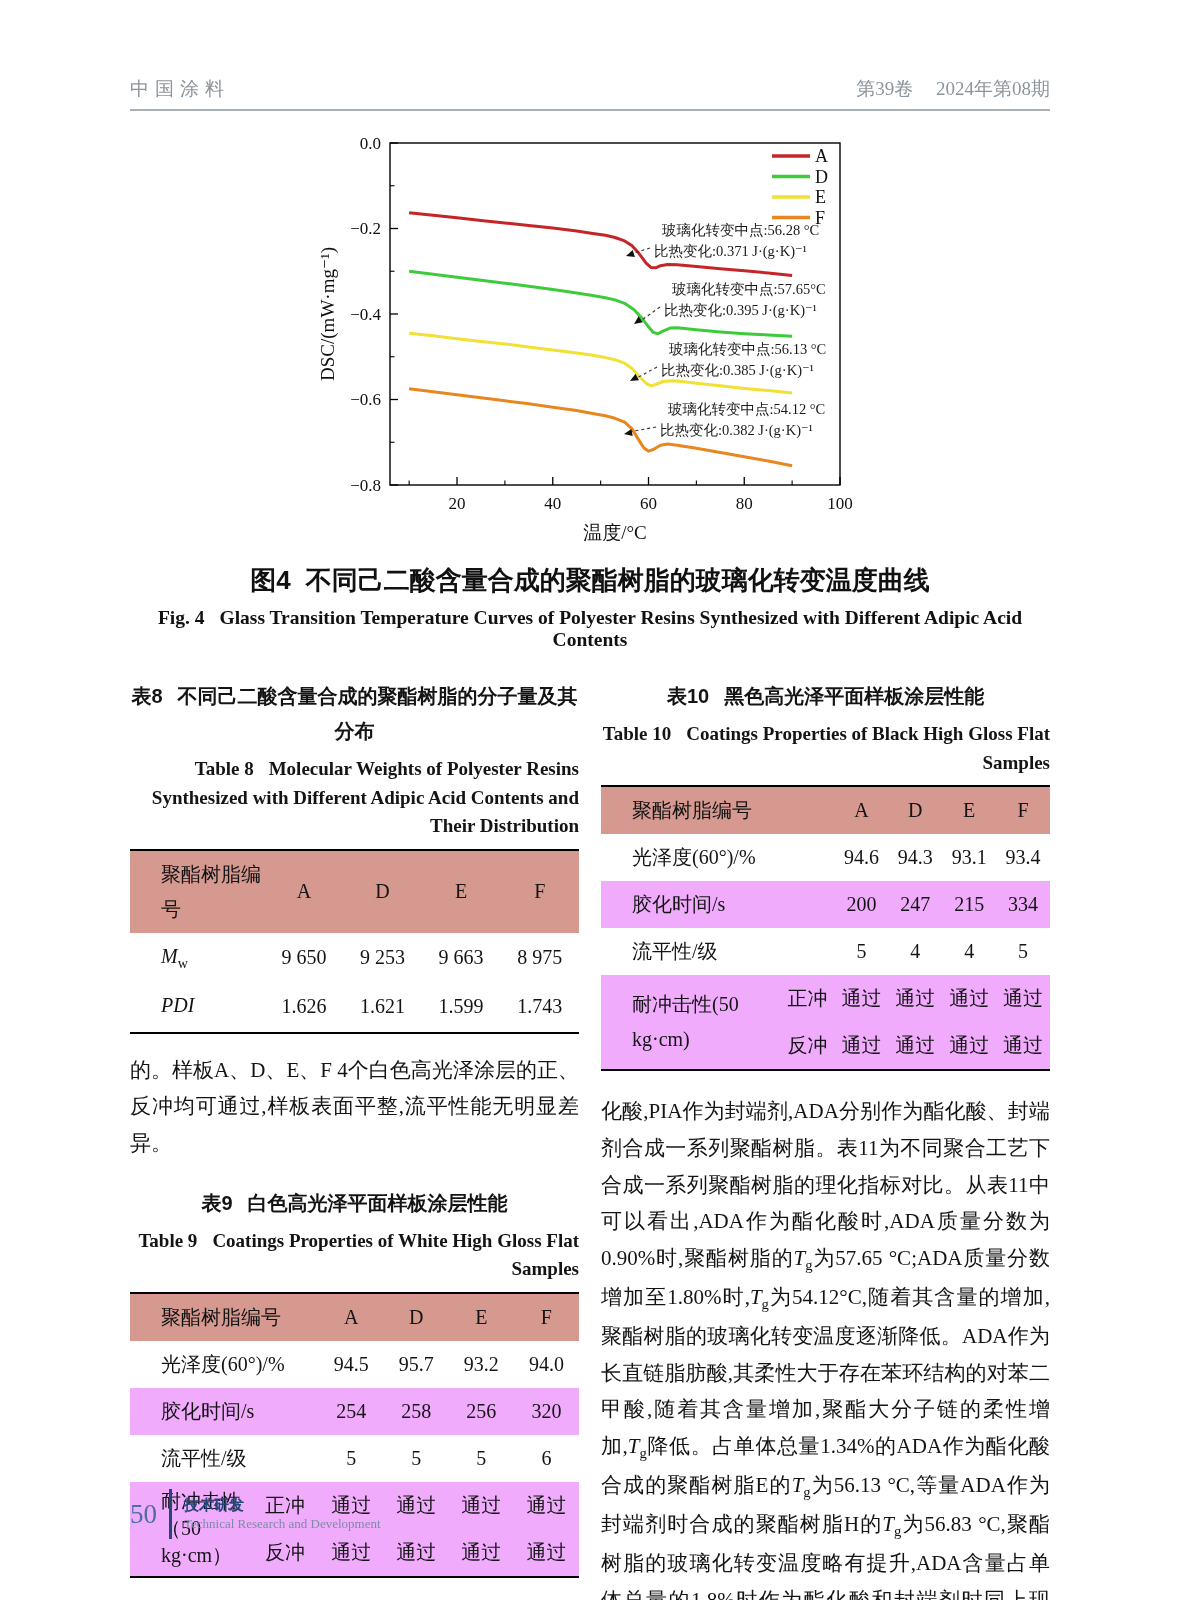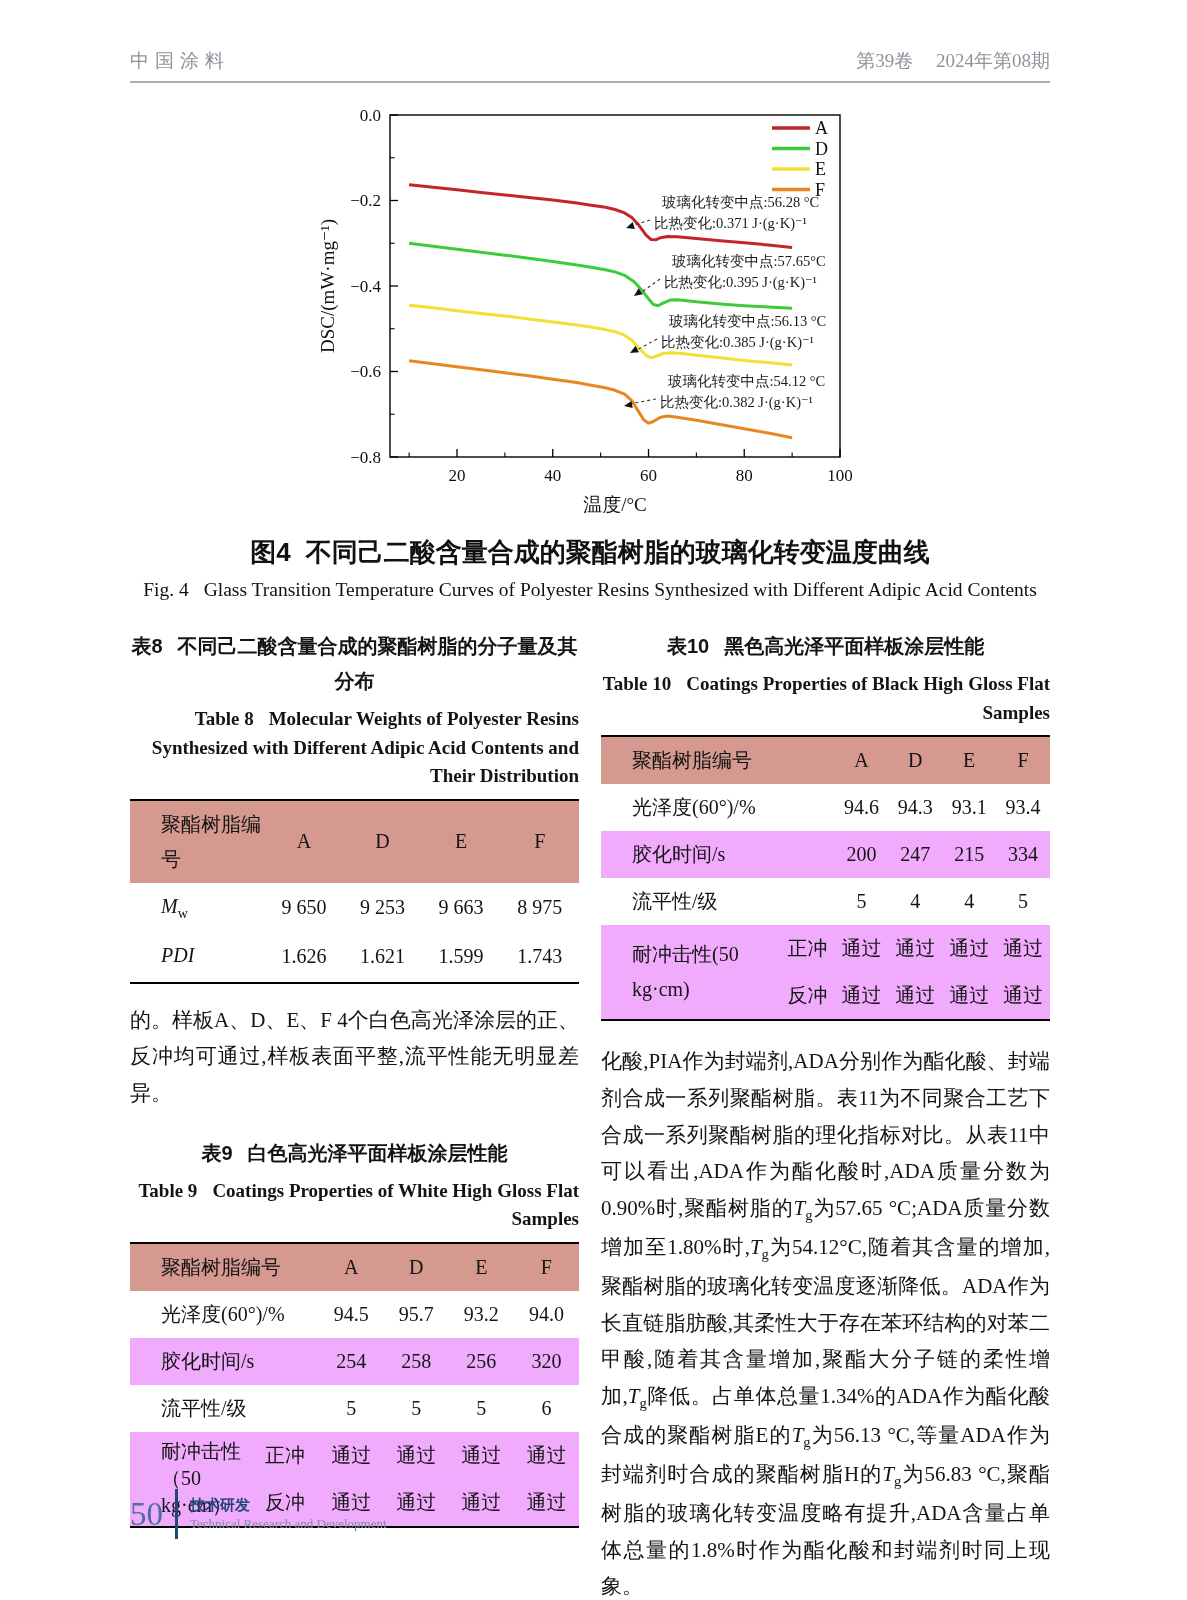--- a/index.html
+++ b/index.html
@@ -3,46 +3,46 @@
 <meta charset="utf-8">
 <style>
   html,body{margin:0;padding:0;}
   body{
     width:1187px;height:1600px;position:relative;background:#ffffff;
     font-family:"Liberation Serif","DejaVu Serif",serif;color:#141414;
     overflow:hidden;
   }
   .page-inner{position:absolute;left:130px;top:0;width:920px;}
   
-  .page-header{display:flex;justify-content:space-between;align-items:baseline;padding-top:48px;color:#8d949b;font-size:19px;}
+  .page-header{display:flex;justify-content:space-between;align-items:baseline;padding-top:76px;color:#8d949b;font-size:19px;}
   .journal{letter-spacing:6px;}
   .vol-issue span{margin-left:18px;}
   .header-rule{border:0;border-top:2px solid #a9b0b6;margin:7px 0 0 0;}
   
   .chart-wrap{width:560px;margin:20px auto 0 auto;}
   .fig-cap-cn{margin-top:14px;text-align:center;font-family:"Liberation Sans","DejaVu Sans",sans-serif;font-weight:700;font-size:26px;color:#111;}
-  .fig-cap-en{margin-top:9px;text-align:center;font-weight:400;font-size:19.5px;color:#111;}
+  .fig-cap-en{margin-top:9px;text-align:center;font-weight:700;font-size:19.5px;color:#111;}
   .cap-gap{margin-left:15px;}
   
   .columns{display:flex;gap:22px;margin-top:24px;}
   .col{width:449px;font-size:21px;line-height:1.75;text-align:justify;}
   .tcap-cn{text-align:center;font-family:"Liberation Sans","DejaVu Sans",sans-serif;font-weight:700;font-size:20px;margin-top:4px;}
   .tcap-en{text-align:right;font-weight:700;font-size:19px;line-height:1.5;margin-top:6px;margin-bottom:8px;}
   table.dtable{width:100%;border-collapse:collapse;border-top:2.5px solid #000;border-bottom:2.5px solid #000;font-size:20px;table-layout:fixed;}
   table.dtable td{padding:6px 2px;text-align:center;height:28px;vertical-align:middle;}
   table.dtable td.lbl{text-align:left;padding-left:31px;}
   .row-dark{background:#d6998f;}
   .row-pink{background:#f0abfc;}
   .impact-lbl div{line-height:1.35;}
   .body-p{margin:16px 0 0 0;}
   .body-p.cont{margin-top:18px;text-indent:0;}
   sub{font-size:70%;}
   
   .page-footer{position:absolute;left:130px;top:1489px;display:flex;align-items:center;}
-  .page-num{font-size:33px;color:#4a6fa1;margin-right:12px;}
+  .page-num{font-size:27px;color:#4a6fa1;margin-right:12px;}
   .footer-bar{width:3px;height:50px;background:#24477b;margin-right:12px;}
   .footer-cn{font-family:"Liberation Sans","DejaVu Sans",sans-serif;font-weight:700;font-size:15px;color:#24477b;line-height:1.15;}
   .footer-en{font-size:13px;color:#7d8ba6;margin-top:3px;}
   
   .tick-t{font:17px "Liberation Serif","DejaVu Serif",serif;fill:#111;}
   .ax-t{font:19px "Liberation Serif","DejaVu Serif",serif;fill:#111;}
   .leg-t{font:18px "Liberation Serif","DejaVu Serif",serif;fill:#111;}
   .an-t{font:14.5px "Liberation Serif","DejaVu Serif",serif;fill:#1a1a1a;}
 </style>
 </head>

